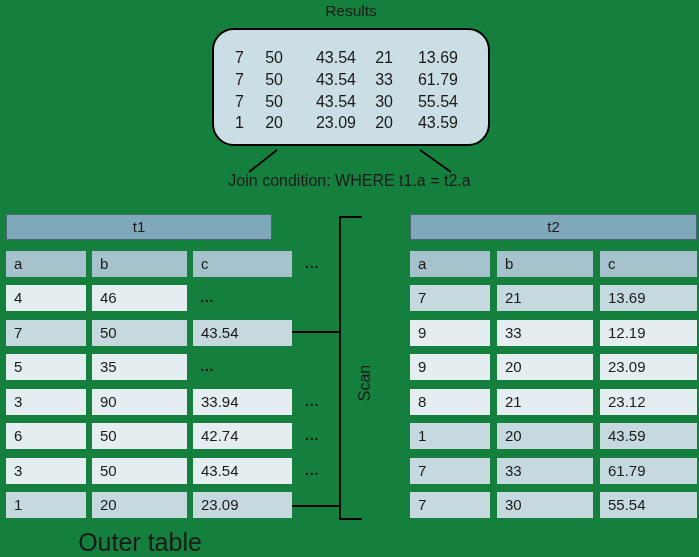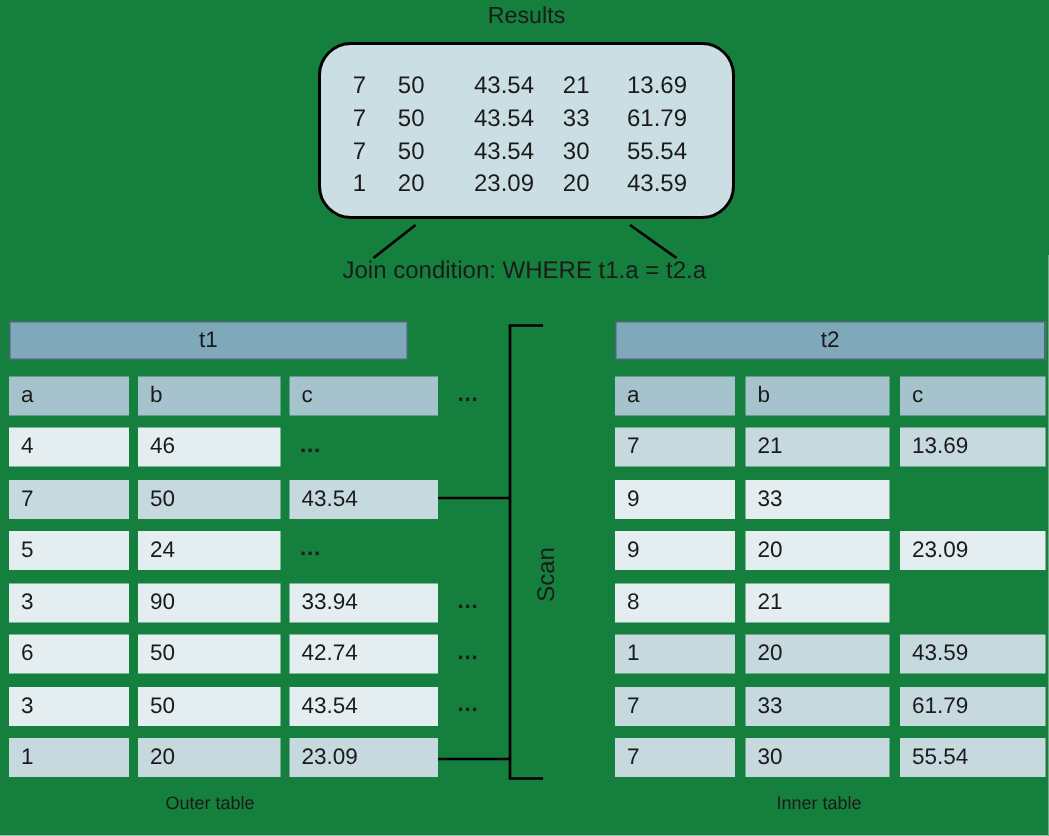--- a/index.html
+++ b/index.html
@@ -42,21 +42,21 @@
   .inner .trow{gap:7px;}
   .tbody .trow:first-child{margin-bottom:8px;}
   .cell{height:26px;line-height:26px;padding-left:8px;font-size:15px;box-sizing:border-box;white-space:nowrap;}
   .outer .c0{width:80px}.outer .c1{width:95px}.outer .c2{width:99px}
   .inner .c0{width:80px}.inner .c1{width:96px}.inner .c2{width:97px}
   .colcell{background:var(--column-header-bg);}
   .light{background:var(--row-light-bg);}
   .hl{background:var(--row-highlight-bg);}
   .dots{width:28px;height:26px;line-height:23px;padding-left:7px;font-size:15px;font-weight:700;letter-spacing:0.5px;box-sizing:border-box;}
 
-  .caption{position:absolute;top:528px;width:200px;text-align:center;font-size:12px;}
+  .caption{position:absolute;top:528px;width:200px;text-align:center;font-size:25px;}
   .caption-outer{left:40px;}
   .caption-inner{left:446px;}
 
   .scan-label{position:absolute;left:337px;top:372px;width:56px;height:22px;line-height:22px;
     text-align:center;font-size:16px;transform:rotate(-90deg);}
 </style>
 </head>
 <body>
 
 <div class="canvas">
@@ -110,21 +110,21 @@
           <div class="cell c1 light">46</div>
           <div class="dots">...</div>
         </div>
         <div class="trow">
           <div class="cell c0 hl">7</div>
           <div class="cell c1 hl">50</div>
           <div class="cell c2 hl">43.54</div>
         </div>
         <div class="trow">
           <div class="cell c0 light">5</div>
-          <div class="cell c1 light">24</div>
+          <div class="cell c1 light">35</div>
           <div class="dots">...</div>
         </div>
         <div class="trow">
           <div class="cell c0 light">3</div>
           <div class="cell c1 light">90</div>
           <div class="cell c2 light">33.94</div>
           <div class="dots">...</div>
         </div>
         <div class="trow">
           <div class="cell c0 light">6</div>
@@ -158,42 +158,43 @@
           <div class="cell c2 colcell">c</div>
         </div>
         <div class="trow">
           <div class="cell c0 hl">7</div>
           <div class="cell c1 hl">21</div>
           <div class="cell c2 hl">13.69</div>
         </div>
         <div class="trow">
           <div class="cell c0 light">9</div>
           <div class="cell c1 light">33</div>
+          <div class="cell c2 light">12.19</div>
         </div>
         <div class="trow">
           <div class="cell c0 light">9</div>
           <div class="cell c1 light">20</div>
           <div class="cell c2 light">23.09</div>
         </div>
         <div class="trow">
           <div class="cell c0 light">8</div>
           <div class="cell c1 light">21</div>
+          <div class="cell c2 light">23.12</div>
         </div>
         <div class="trow">
           <div class="cell c0 hl">1</div>
           <div class="cell c1 hl">20</div>
           <div class="cell c2 hl">43.59</div>
         </div>
         <div class="trow">
           <div class="cell c0 hl">7</div>
           <div class="cell c1 hl">33</div>
           <div class="cell c2 hl">61.79</div>
         </div>
         <div class="trow">
           <div class="cell c0 hl">7</div>
           <div class="cell c1 hl">30</div>
           <div class="cell c2 hl">55.54</div>
         </div>
       </div>
   </div>
-  <div class="caption caption-inner">Inner table</div>
 
 </div>
 
 </body></html>

